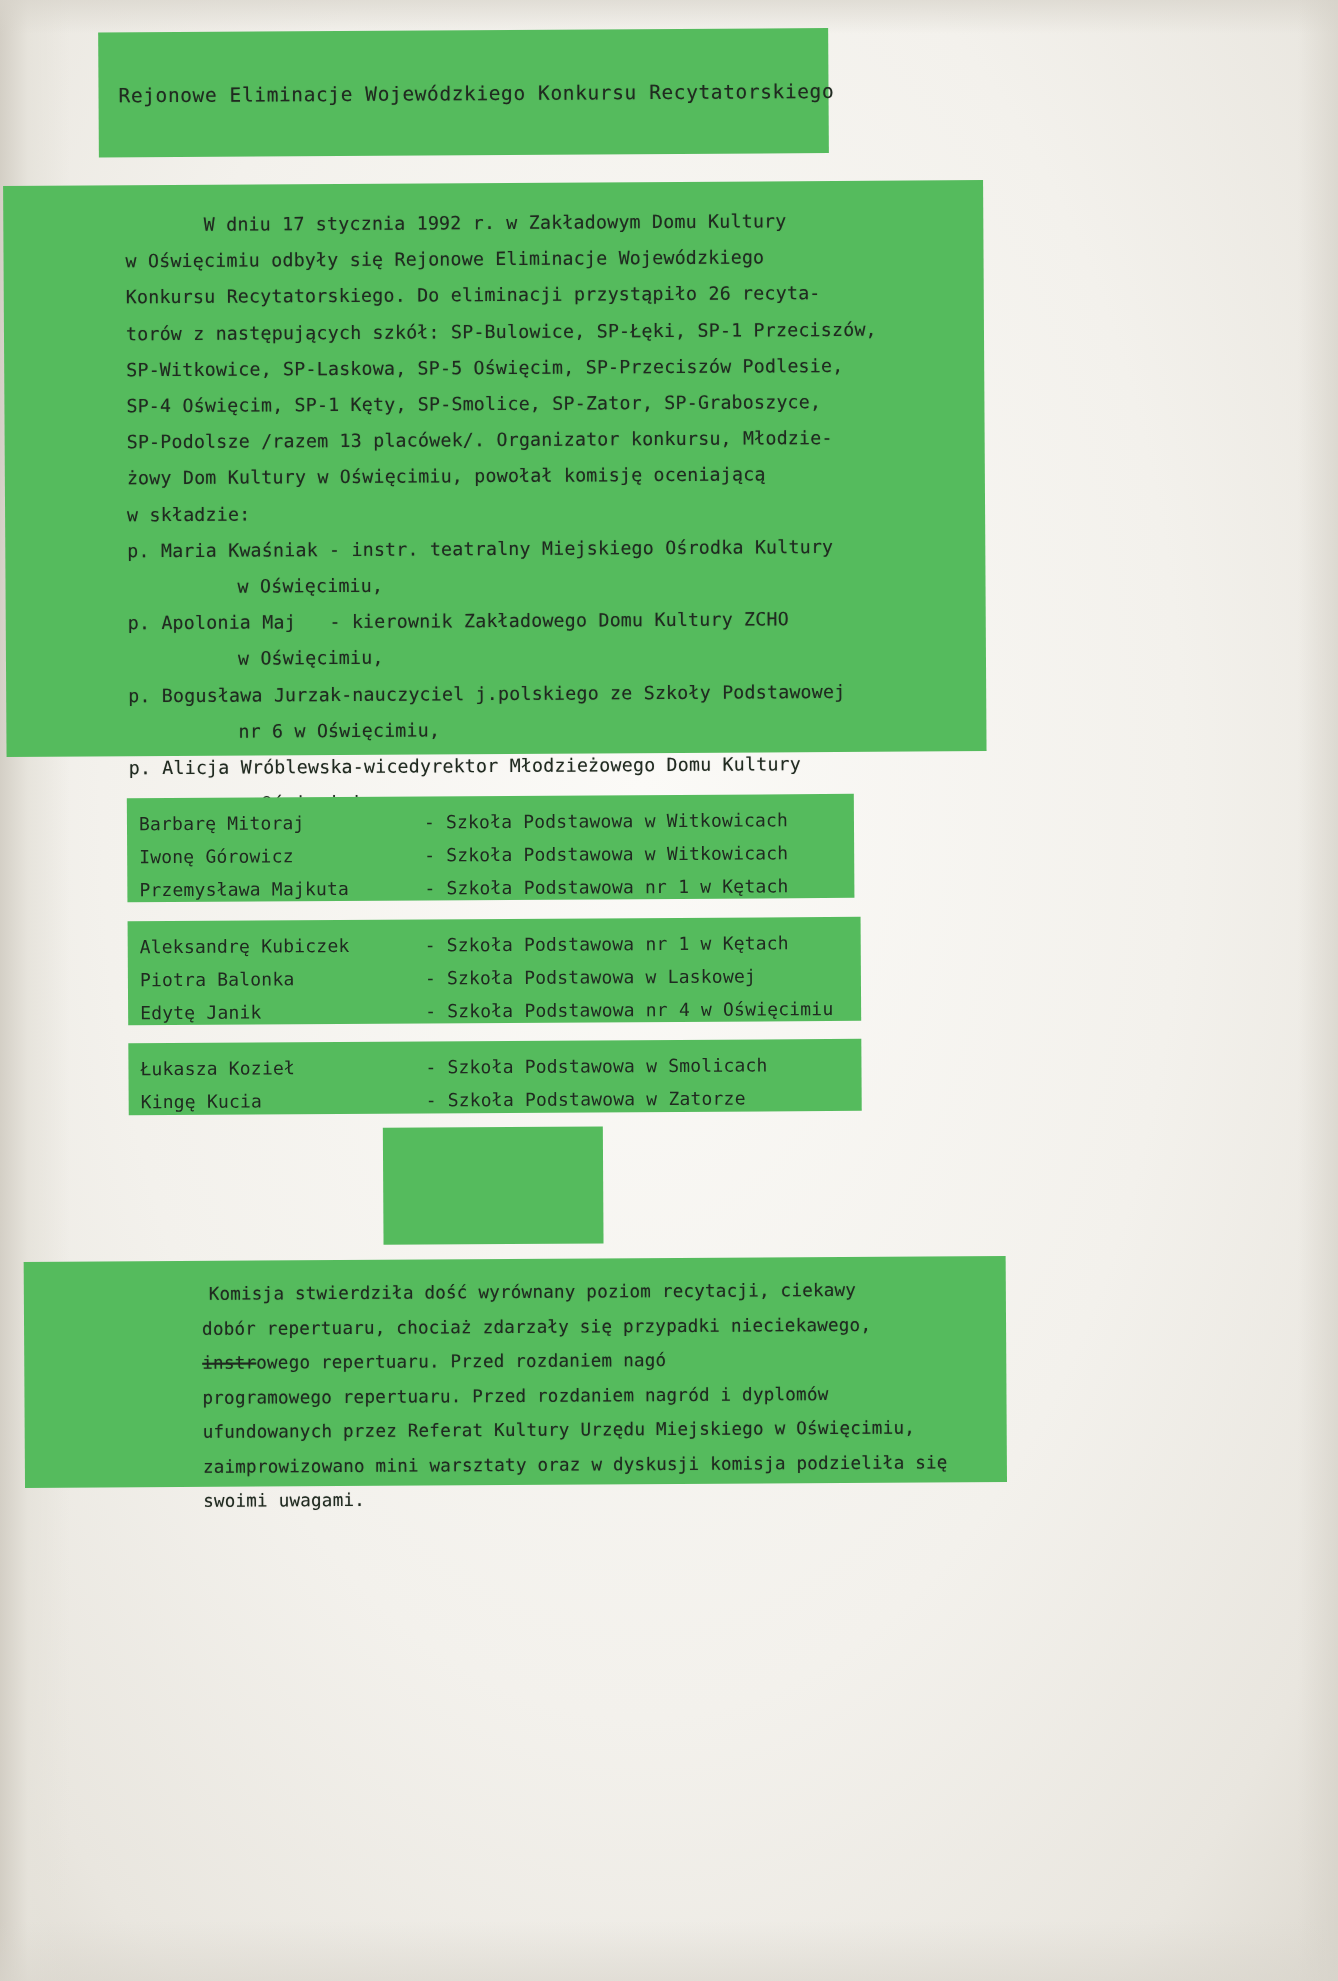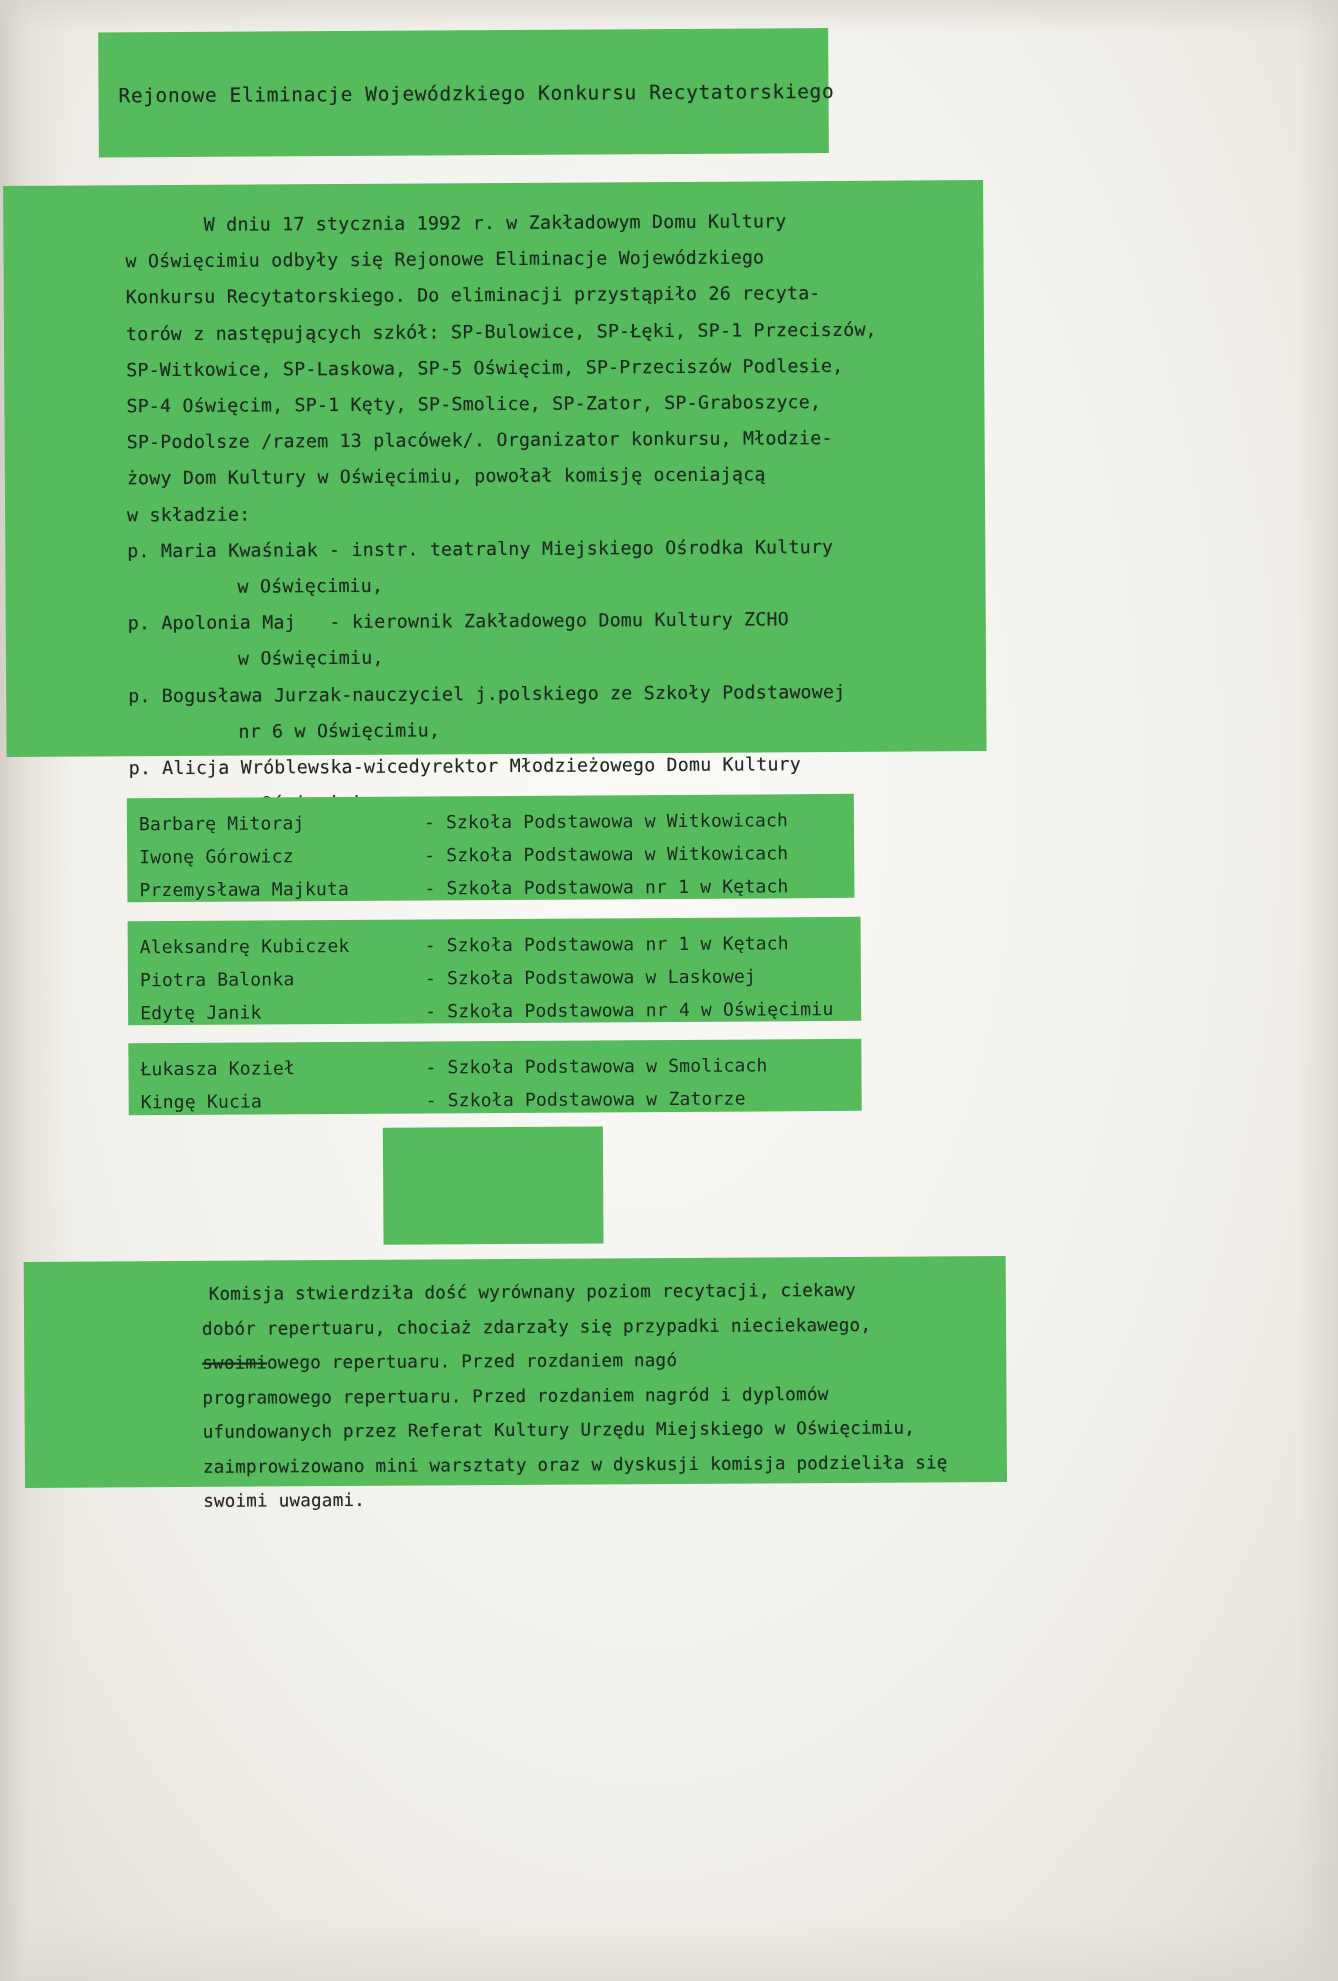--- a/index.html
+++ b/index.html
@@ -260,21 +260,21 @@
       <span class="sch">Szkoła Podstawowa w Zatorze</span>
     </div>
   </div>
 
   <div class="block" id="blank-patch"></div>
 
   <div class="block" id="closing-block">
     <div class="lines">
       <div class="line">      Komisja stwierdziła dość wyrównany poziom recytacji, ciekawy</div>
       <div class="line indent-1">dobór repertuaru, chociaż zdarzały się przypadki nieciekawego,</div>
-      <div class="line indent-1"><span class="struck">swoimi</span><span>owego repertuaru. Przed rozdaniem nagó</span></div>
+      <div class="line indent-1"><span class="struck">instr</span><span>owego repertuaru. Przed rozdaniem nagó</span></div>
       <div class="line indent-1">programowego repertuaru. Przed rozdaniem nagród i dyplomów</div>
       <div class="line indent-1">ufundowanych przez Referat Kultury Urzędu Miejskiego w Oświęcimiu,</div>
       <div class="line indent-1">zaimprowizowano mini warsztaty oraz w dyskusji komisja podzieliła się</div>
       <div class="line indent-1">swoimi uwagami.</div>
     </div>
   </div>
 
 </div>
 
 </body></html>

